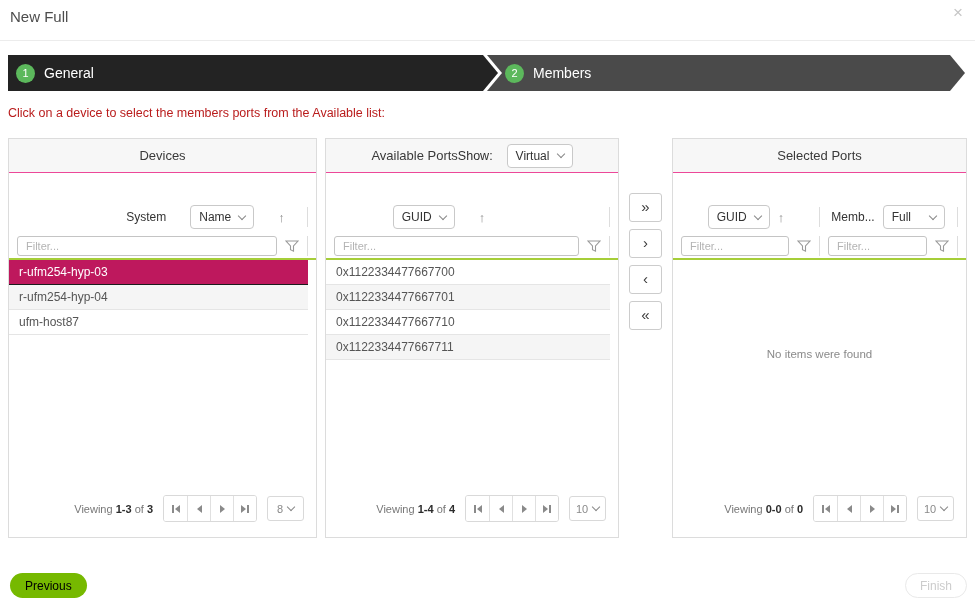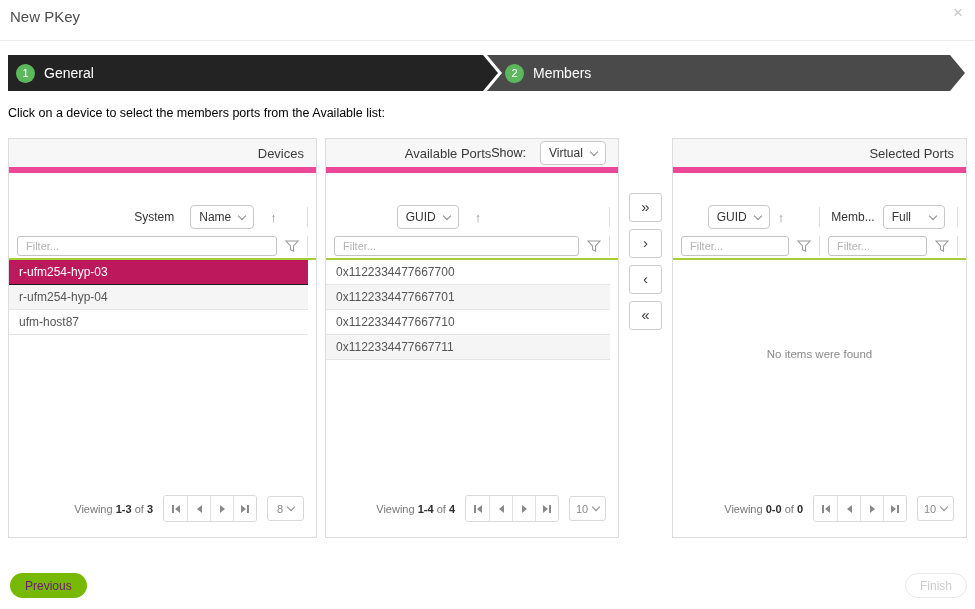--- a/index.html
+++ b/index.html
@@ -16,44 +16,44 @@
   .wz-chev { position:absolute; top:0; height:36px; clip-path: polygon(0 0, calc(100% - 15px) 0, 100% 50%, calc(100% - 15px) 100%, 0 100%); }
   .wz-step2bg { left:8px; width:957px; background:#4a4a4a; }
   .wz-white   { left:8px; width:494px; background:#ffffff; }
   .wz-step1bg { left:8px; width:490px; background:#232323; }
   .wz-content { position:absolute; top:0; height:36px; display:flex; align-items:center; gap:9px; }
   .wz-c1 { left:16px; } .wz-c2 { left:505px; }
   .wz-circle { width:19px; height:19px; border-radius:50%; background:#5cb85c; color:#fff; font-size:11px;
                display:flex; align-items:center; justify-content:center; }
   .wz-label { color:#fff; font-size:14px; }
 
-  .instruction { position:absolute; left:8px; top:106px; font-size:12.5px; color:#000000; }
+  .instruction { position:absolute; left:8px; top:106px; font-size:12.5px; color:#b91c1c; }
 
   
   .panel { position:absolute; top:138px; height:400px; border:1px solid #dcdcdc; background:#fff; }
   #panel-devices   { left:8px;   width:309px; }
   #panel-available { left:325px; width:294px; }
   #panel-selected  { left:672px; width:295px; }
 
-  .panel-header { height:34px; background:#f7f7f7; border-bottom:6px solid #ec4899; display:flex;
-                  align-items:center; justify-content:flex-end; padding:0 12px; }
+  .panel-header { height:34px; background:#f7f7f7; border-bottom:1px solid #ec4899; display:flex;
+                  align-items:center; justify-content:center; padding:0 12px; }
   .panel-title { font-size:13px; color:#3a3a3a; }
   .show-group { display:flex; align-items:center; gap:14px; font-size:12.5px; color:#2f2f2f; }
 
   .panel-body { position:relative; height:364px; }
 
   .select { display:inline-flex; align-items:center; justify-content:space-between; gap:8px;
             border:1px solid #c9c9c9; border-radius:4px; background:#fff; height:24px;
             padding:0 8px; font-size:12px; color:#333; cursor:pointer; }
   .chev { width:6px; height:6px; border-right:1.4px solid #888; border-bottom:1.4px solid #888;
           transform:rotate(45deg); margin-top:-3px; flex:none; }
   .sort-arrow { font-size:13px; color:#8a8a8a; cursor:pointer; }
 
   .cols { position:absolute; left:0; right:0; top:30px; height:28px; display:flex; align-items:center; justify-content:center; }
-  .colgroup { display:flex; align-items:center; gap:16px; font-size:12px; color:#333; }
+  .colgroup { display:flex; align-items:center; gap:24px; font-size:12px; color:#333; }
   .vdiv { width:1px; height:20px; background:#ddd; }
   .vdiv-right { position:absolute; right:8px; top:4px; }
 
   .filterrow { position:absolute; left:0; right:0; top:62px; height:22px; display:flex; align-items:center; padding:0 8px; }
   .filter-input { flex:1; height:20px; border:1px solid #c4c4c4; border-radius:3px; font-size:11px;
                   padding:0 8px; color:#444; outline:none; min-width:0; font-family:"Liberation Sans", sans-serif; }
   .filter-input::placeholder { color:#b3b3b3; }
   .funnel { flex:none; margin:0 8px; }
   .greenline { position:absolute; left:0; right:0; top:85px; height:2px; background:#a6ce39; }
 
@@ -90,32 +90,32 @@
             display:flex; align-items:center; justify-content:center; gap:1px; cursor:pointer; }
   .pg-btn:first-child { border-left:none; }
   .tri-l { width:0; height:0; border-style:solid; border-width:4px 5px 4px 0; border-color:transparent #8a8a8a transparent transparent; }
   .tri-r { width:0; height:0; border-style:solid; border-width:4px 0 4px 5px; border-color:transparent transparent transparent #8a8a8a; }
   .pg-bar { width:2px; height:8px; background:#8a8a8a; }
   .pg-size { height:25px; min-width:37px; border:1px solid #d9d9d9; border-radius:3px; background:#fff;
              display:flex; align-items:center; justify-content:center; gap:5px; font-size:11px; color:#8a8a8a; cursor:pointer; }
 
   
   .btn-prev { position:absolute; left:10px; top:573px; height:25px; padding:0 15px; border:none;
-              border-radius:13px; background:#76b900; color:#701a75; font-size:12px; cursor:pointer;
+              border-radius:13px; background:#76b900; color:#000000; font-size:12px; cursor:pointer;
               font-family:"Liberation Sans", sans-serif; }
   .btn-finish { position:absolute; right:8px; top:573px; height:25px; padding:0 14px; border:1px solid #e9e9e9;
                 border-radius:13px; background:#fff; color:#ccc; font-size:12px;
                 font-family:"Liberation Sans", sans-serif; }
 </style>
 </head>
 <body>
 
 <div class="stage">
 
-  <div class="dlg-title">New PKey</div>
+  <div class="dlg-title">New Full</div>
   <div class="dlg-close">×</div>
   <div class="dlg-hr"></div>
 
   <div class="wz">
     <div class="wz-chev wz-step2bg"></div>
     <div class="wz-chev wz-white"></div>
     <div class="wz-chev wz-step1bg"></div>
     <div class="wz-content wz-c1">
       <span class="wz-circle">1</span>
       <span class="wz-label">General</span>

